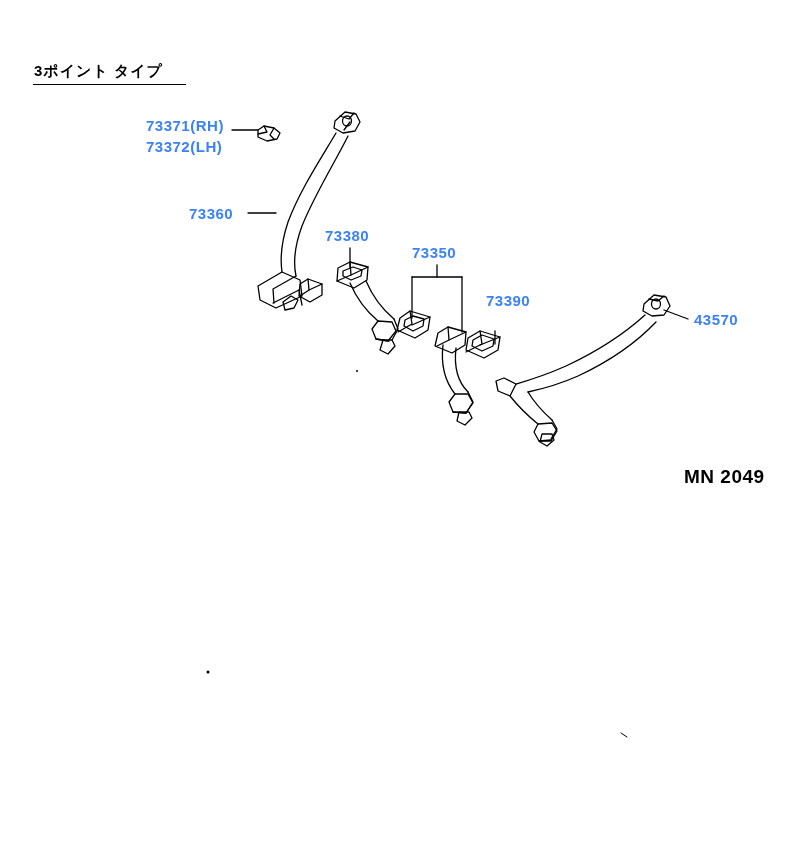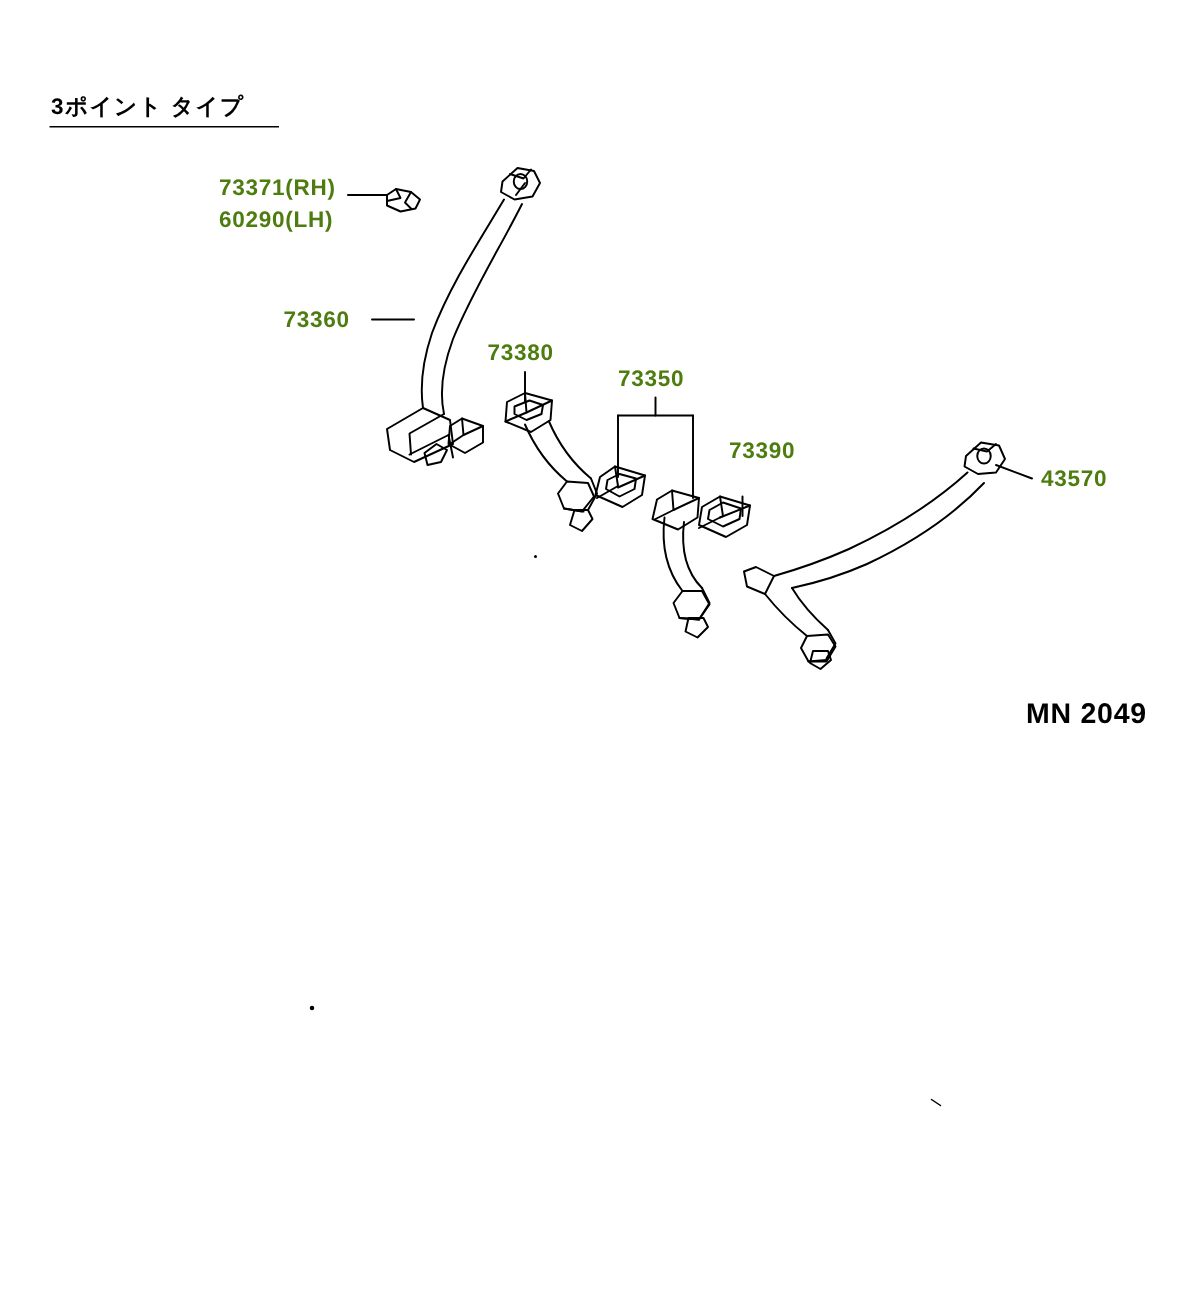--- a/index.html
+++ b/index.html
@@ -23,21 +23,21 @@
     height: 682px;
     text-align: right;
   }
   .label {
     position: absolute;
     font-family: "Liberation Sans", sans-serif;
     font-size: 15px;
     font-weight: bold;
     letter-spacing: 0.5px;
     white-space: nowrap;
-    color: #4d7c0f;
+    color: #3b82f6;
   }
   .title-text {
     position: absolute;
     font-size: 15px;
     font-weight: bold;
     letter-spacing: 1px;
     white-space: nowrap;
   }
   .title-underline {
     position: absolute;
@@ -63,21 +63,21 @@
 </head>
 <body>
 
 <div id="diagram-root">
 
   <div class="title-text" style="left:34px; top:62px;">3ポイント タイプ</div>
   <div class="title-underline" style="left:33px; top:84px; width:153px;"></div>
 
   <div class="label" style="left:146px; top:117px;"><span>73371</span><span class="small" style="position:static;">(RH)</span></div>
 
-  <div class="label" style="left:146px; top:138px;"><span>60290</span><span class="small" style="position:static;">(LH)</span></div>
+  <div class="label" style="left:146px; top:138px;"><span>73372</span><span class="small" style="position:static;">(LH)</span></div>
 
   <div class="label" style="left:189px; top:205px;">73360</div>
 
   <div class="label" style="left:325px; top:227px;">73380</div>
 
   <div class="label" style="left:412px; top:244px;">73350</div>
 
   <div class="label" style="left:486px; top:292px;">73390</div>
 
   <div class="label" style="left:694px; top:311px;">43570</div>

